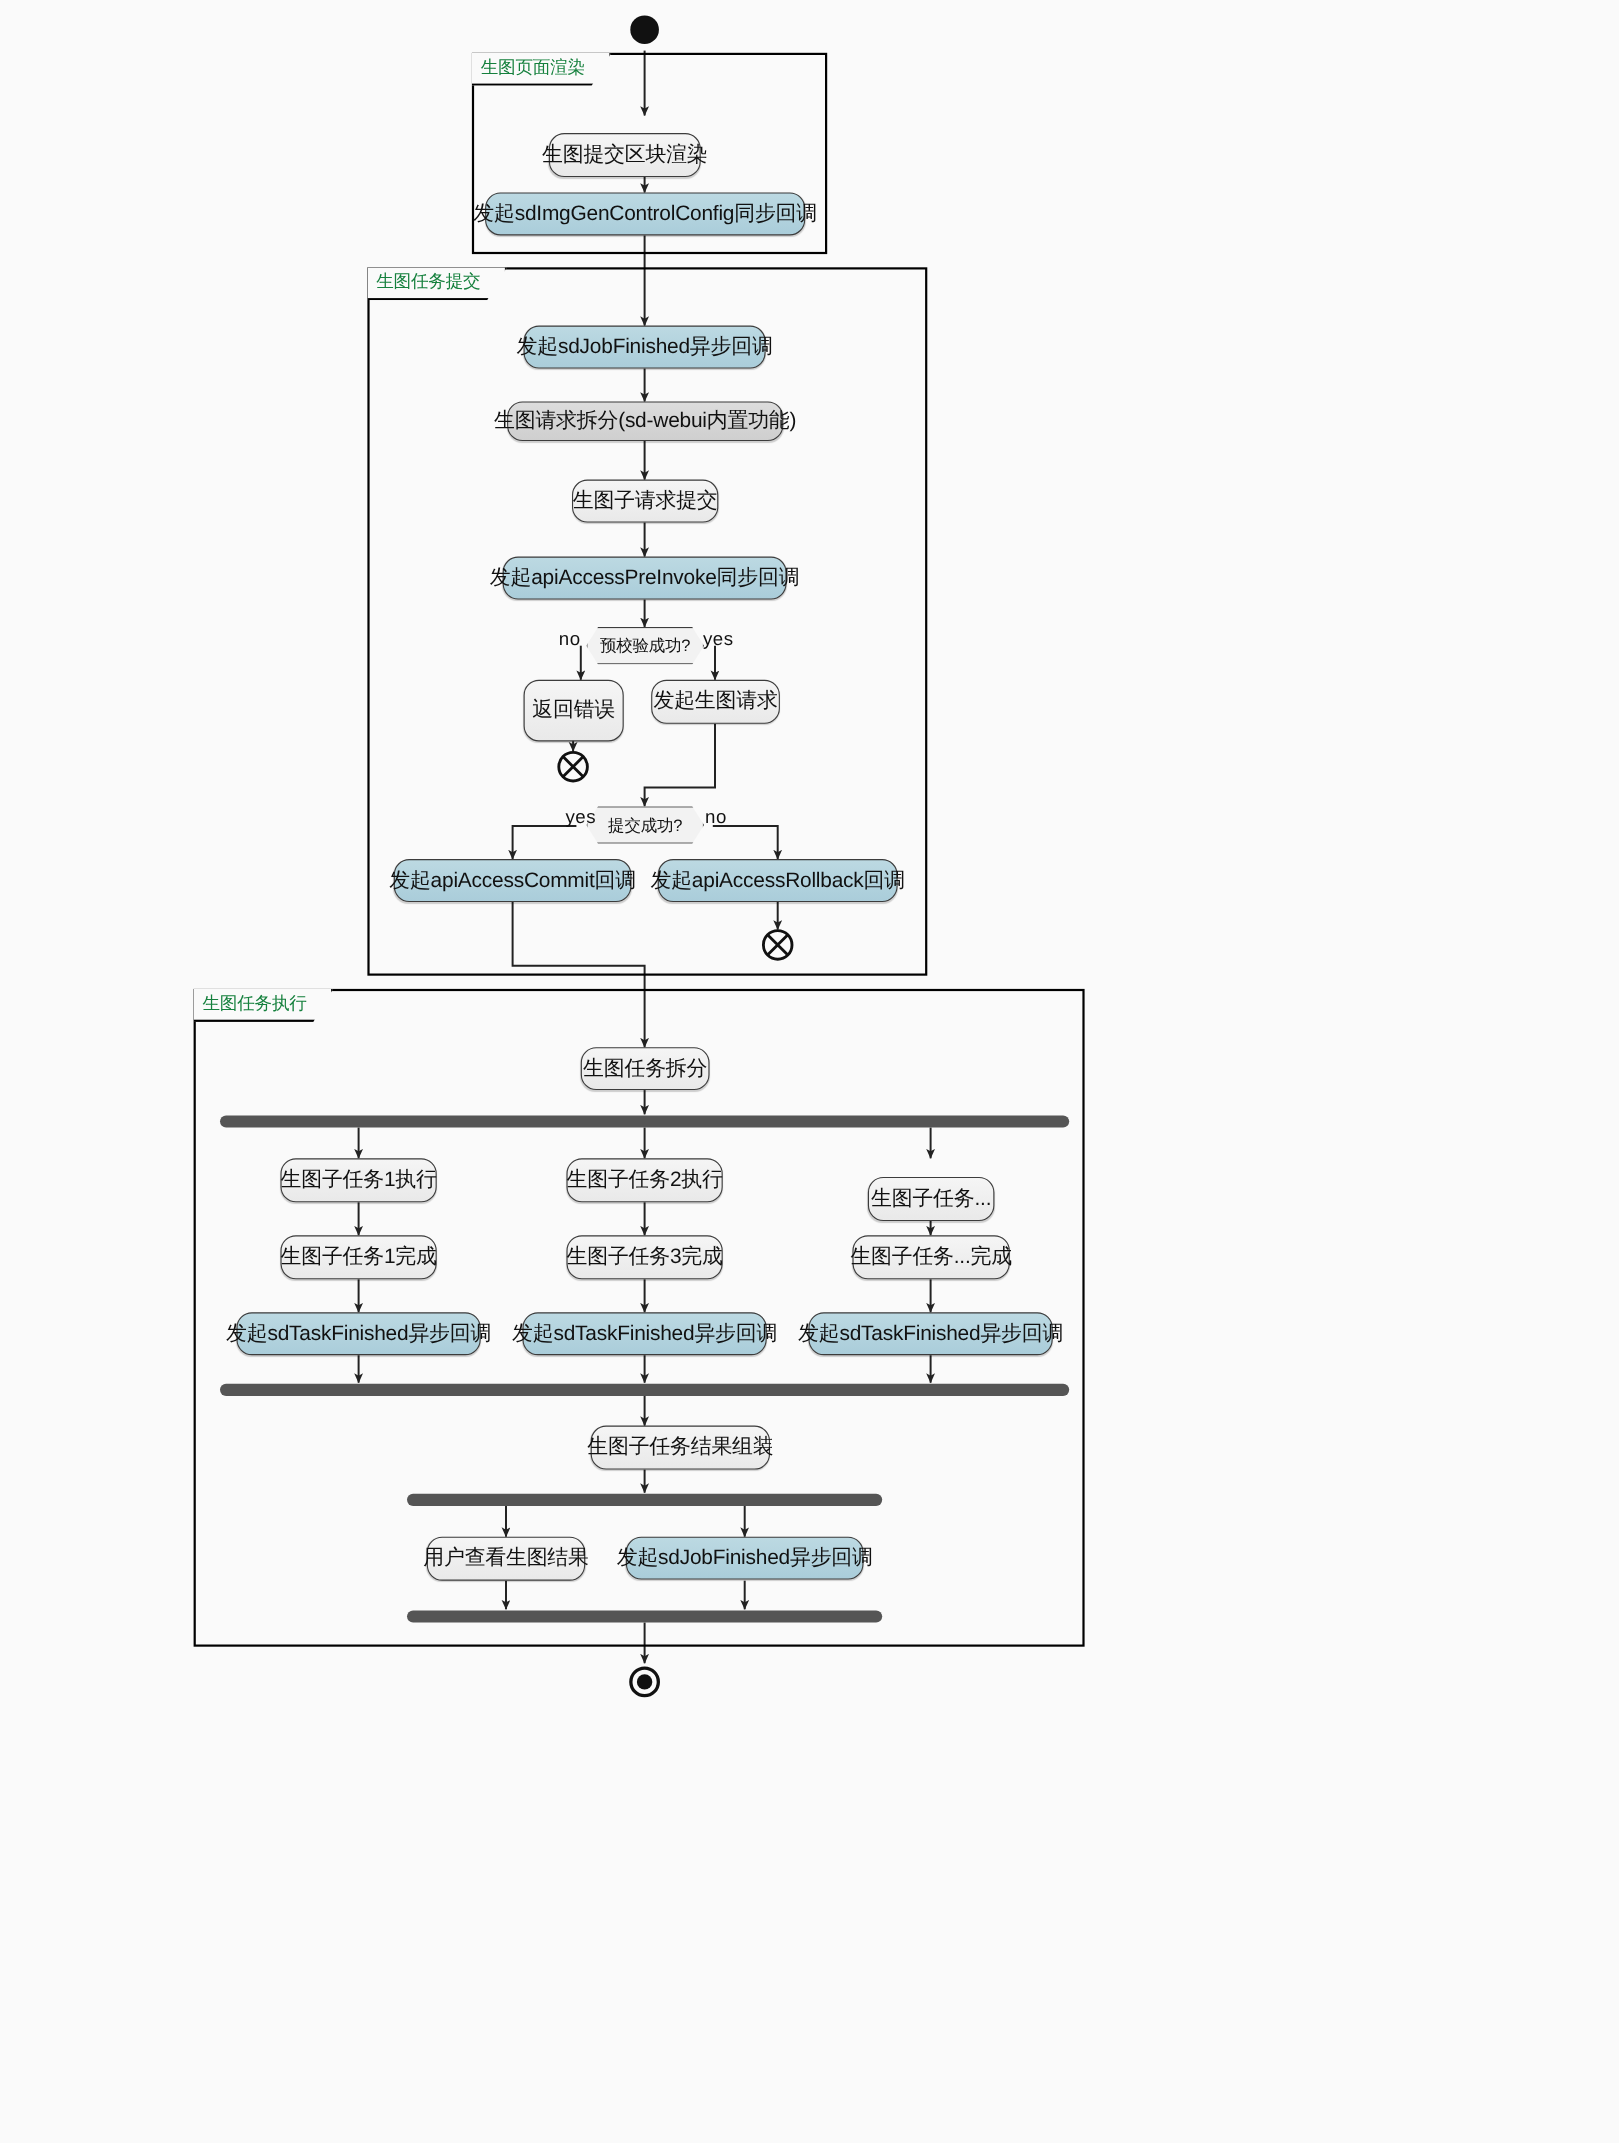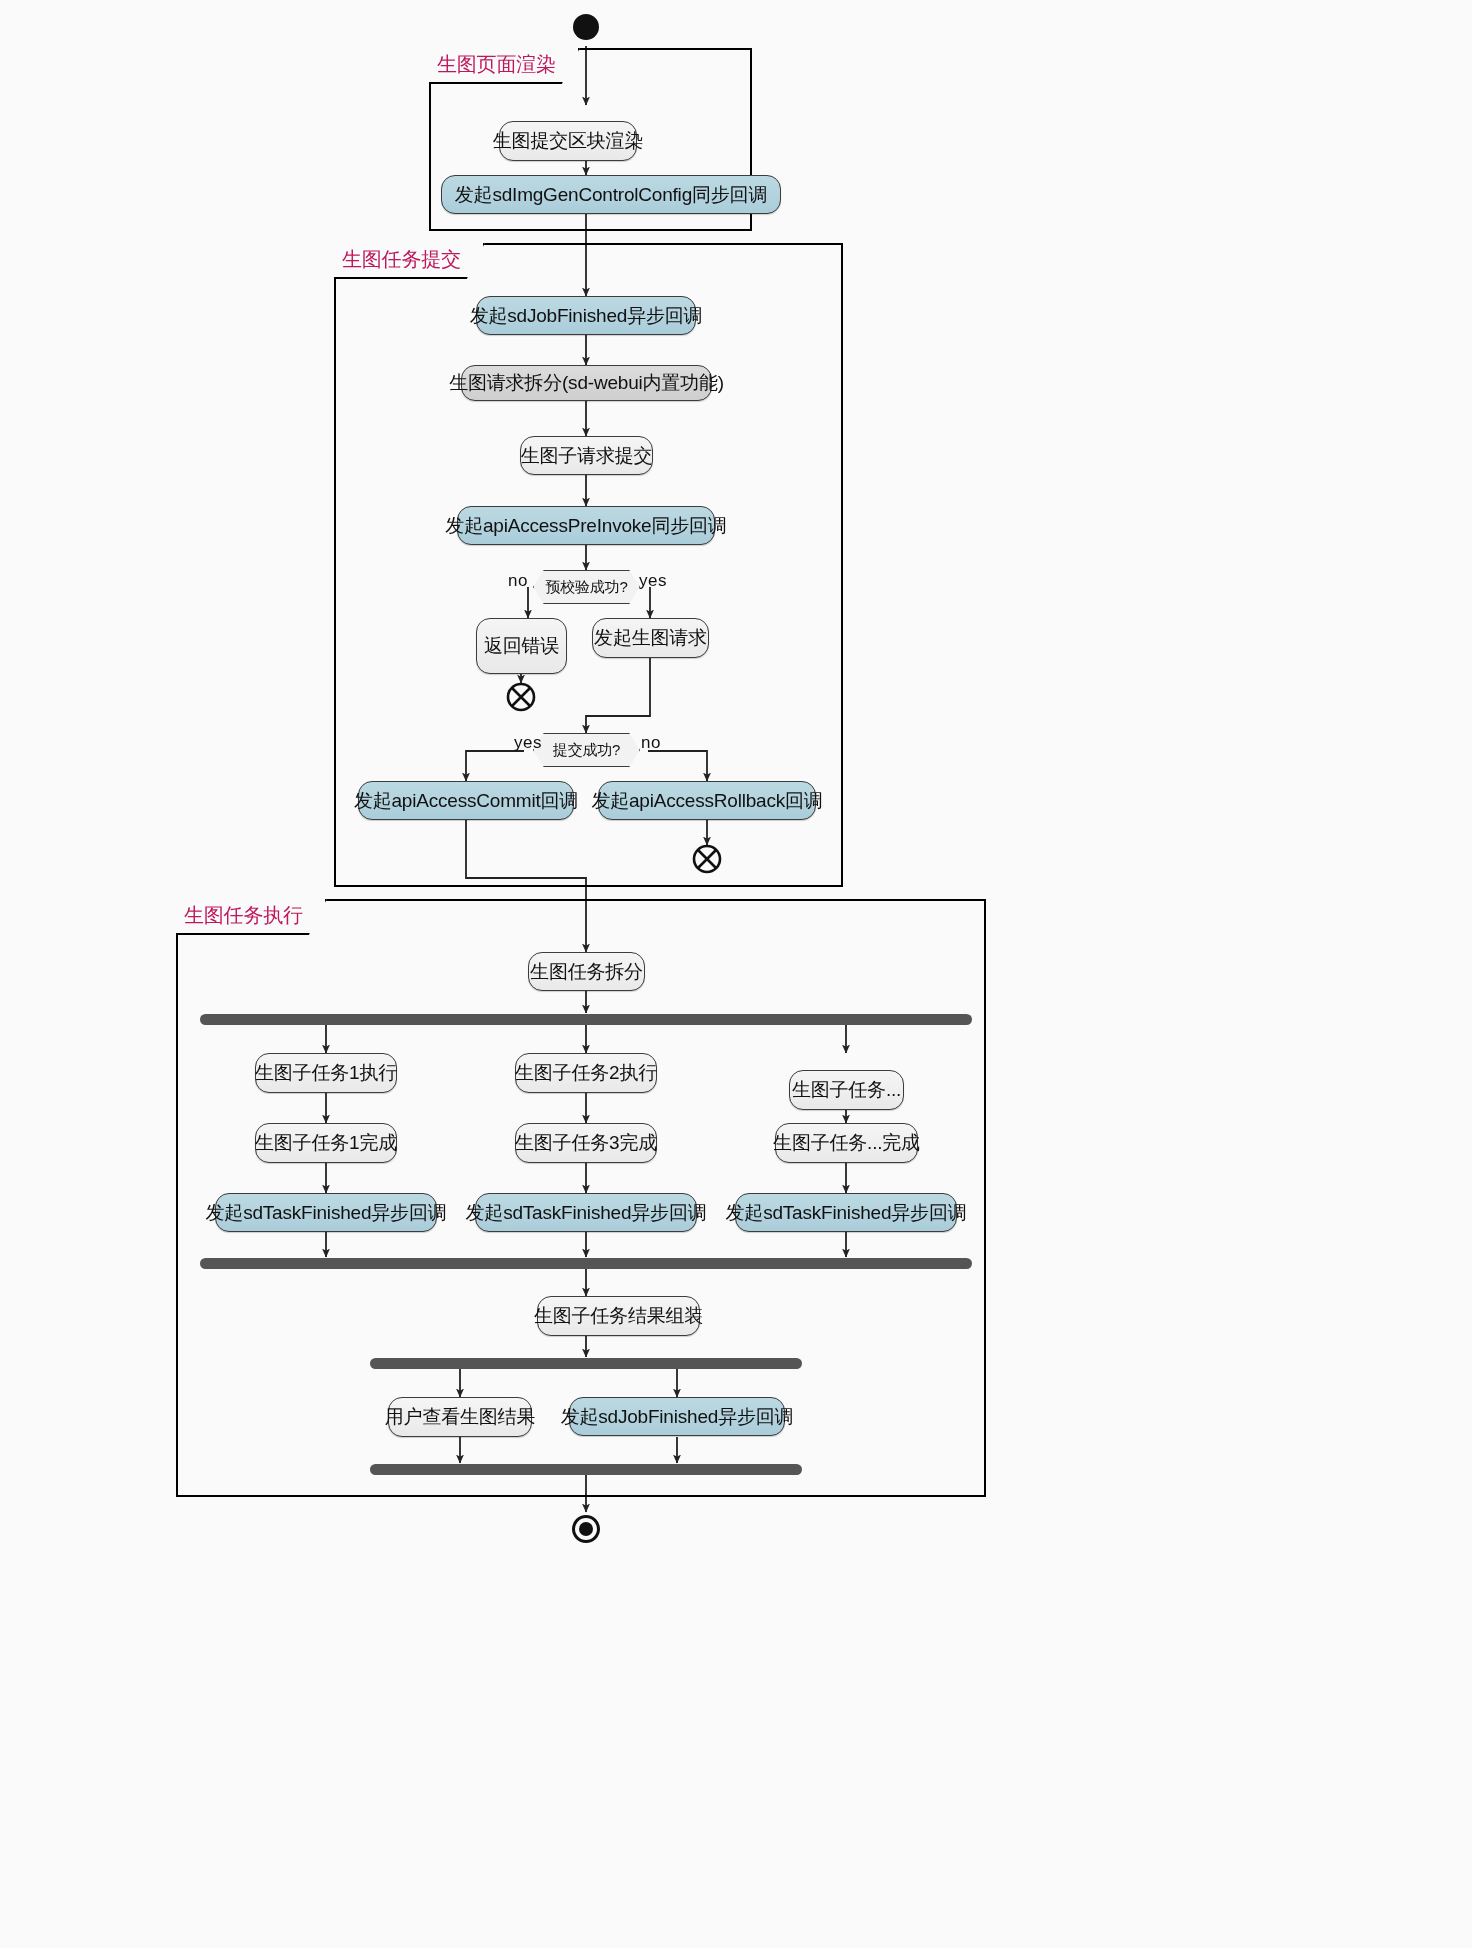--- a/index.html
+++ b/index.html
@@ -76,22 +76,22 @@
     border: 2px solid #000;
     background: transparent;
   }
   .partition-label {
     position: absolute;
     box-sizing: border-box;
     background: #fafafa;
     border: 2px solid #000;
     border-top: none;
     border-left: none;
-    font-size: 20px;
-    color: #be185d;
+    font-size: 16px;
+    color: #15803d;
     padding: 3px 22px 4px 8px;
     white-space: nowrap;
     clip-path: polygon(0 0, 100% 0, calc(100% - 18px) 100%, 0 100%);
     letter-spacing: -0.2px;
   }
   
   .bar {
     position: absolute;
     background: #555;
     border-radius: 6px;
@@ -213,21 +213,21 @@
     </g>
   </svg>
 
   <div class="start-node" style="left:573px; top:14px;"></div>
 
   <div class="partition" style="left:429px; top:48px; width:323px; height:183px;"></div>
   <div class="partition-label" style="left:429px; top:48px;">生图页面渲染</div>
 
   <div class="node grey" style="left:499px; top:105px; width:138px; height:40px;margin-top:16px;">生图提交区块渲染</div>
 
-  <div class="node blue" style="left:441px; top:175px; width:340px; height:39px;">发起sdImgGenControlConfig同步回调</div>
+  <div class="node blue" style="left:441px; top:175px; width:291px; height:39px;">发起sdImgGenControlConfig同步回调</div>
 
   <div class="partition" style="left:334px; top:243px; width:509px; height:644px;"></div>
   <div class="partition-label" style="left:334px; top:243px;">生图任务提交</div>
 
   <div class="node blue" style="left:476px; top:296px; width:220px; height:39px;">发起sdJobFinished异步回调</div>
 
   <div class="node darkgrey" style="left:461px; top:365px; width:251px; height:36px;">生图请求拆分(sd-webui内置功能)</div>
 
   <div class="node grey" style="left:520px; top:436px; width:133px; height:39px;">生图子请求提交</div>
 

